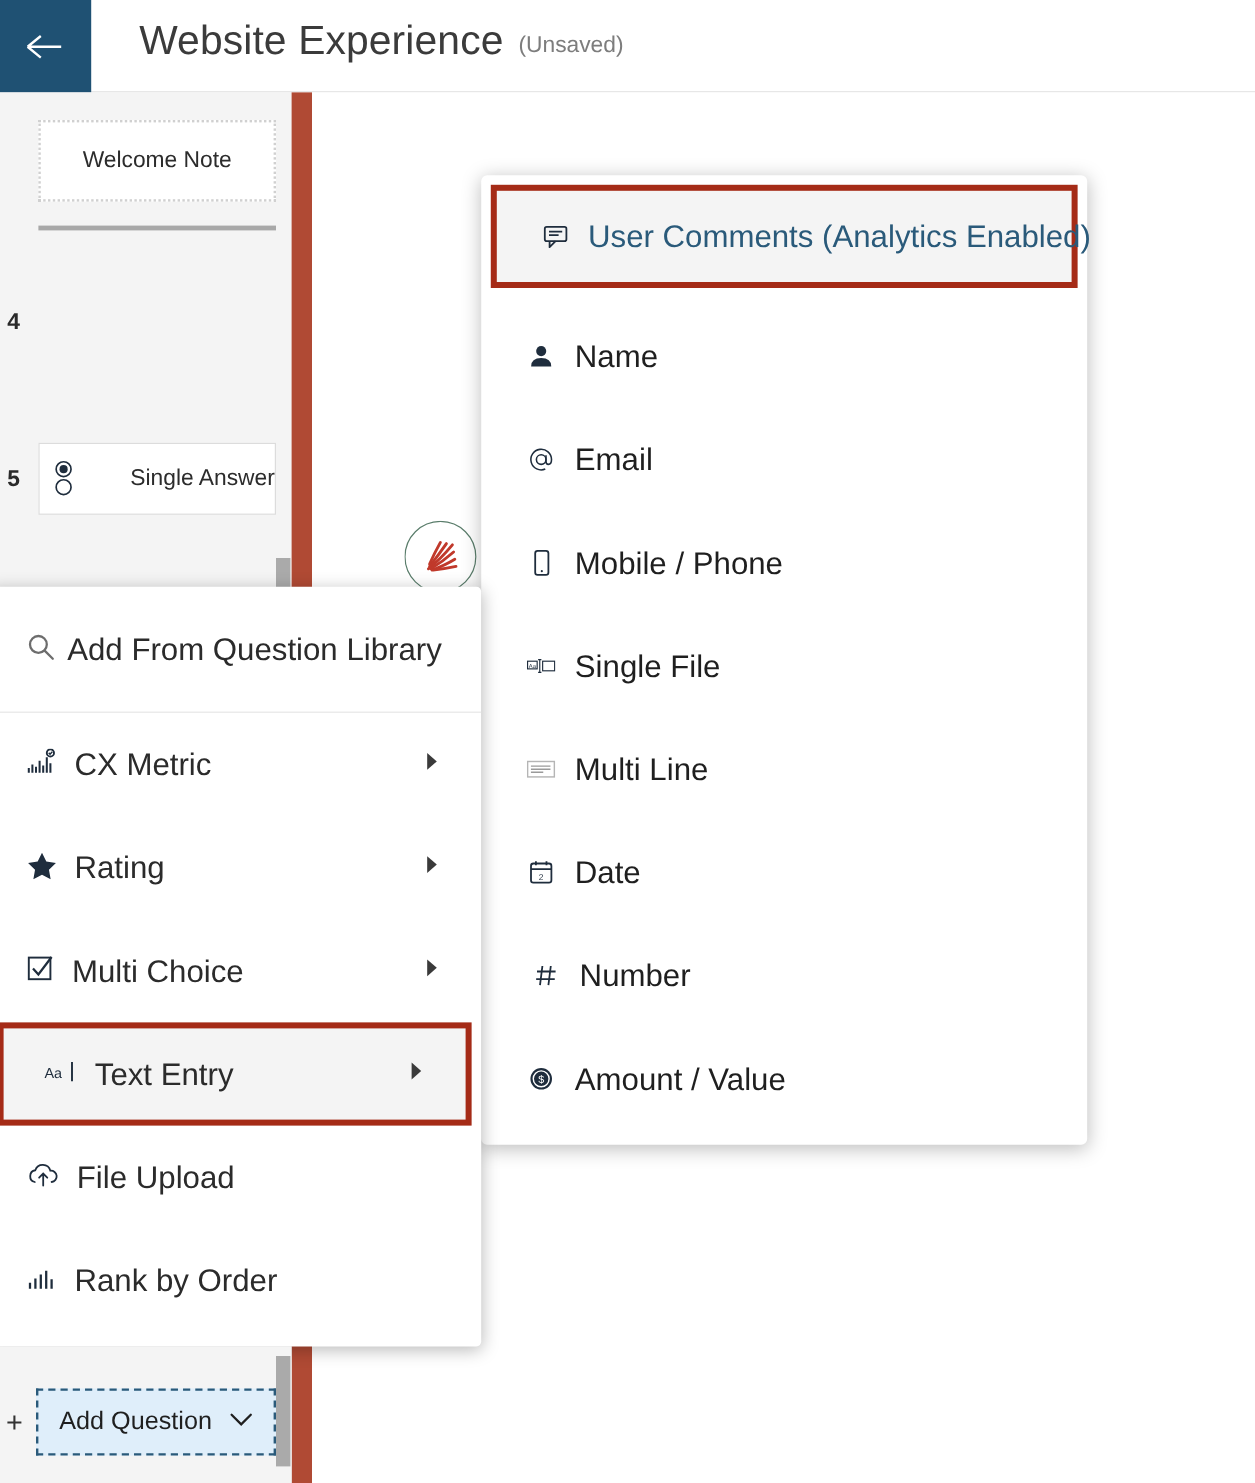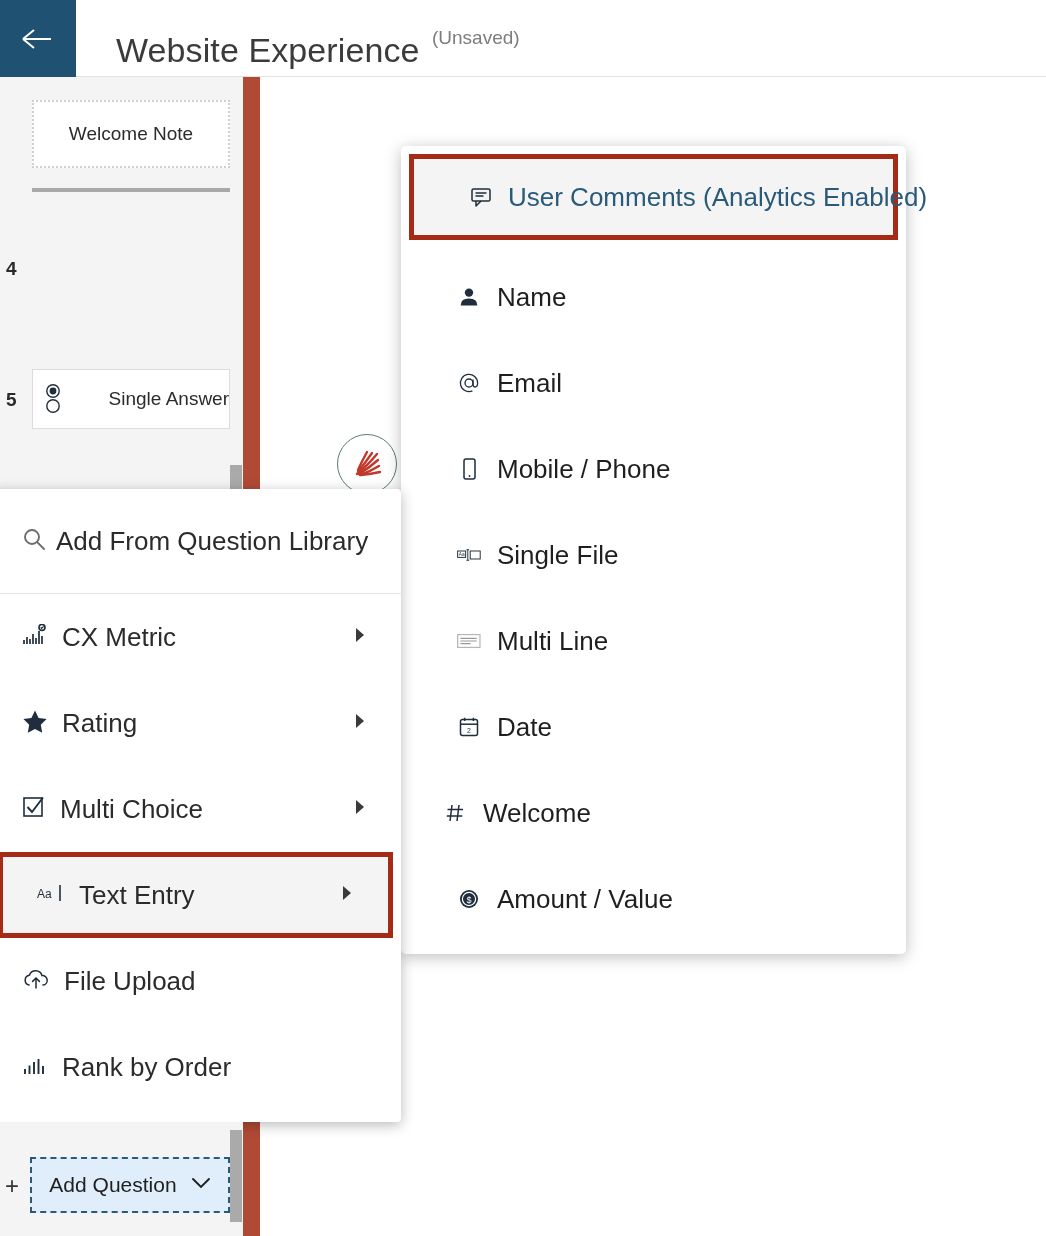--- a/index.html
+++ b/index.html
@@ -18,21 +18,21 @@
   }
   .back-btn {
     position: absolute; left: 0; top: 0; width: 76px; height: 77px;
     background: #1f5173; cursor: pointer;
     display: flex; align-items: center; justify-content: center;
   }
   .back-btn svg { display: block; }
   .page-title {
     position: absolute; left: 116px; top: 15px;
     font-size: 34px; font-weight: 400; color: #3b3b3b;
-    letter-spacing: .1px; white-space: nowrap; margin-top: 16px;
+    letter-spacing: .1px; white-space: nowrap;
   }
   .unsaved {
     position: absolute; left: 432px; top: 27px;
     font-size: 19px; color: #7d7d7d; white-space: nowrap;
   }
 
   
   .left-rail {
     position: absolute; left: 0; top: 77px; width: 243px; height: 1159px;
     background: #f4f4f4;
@@ -117,21 +117,21 @@
   .lib-item.selected .lib-item-label { color: #2b2b2b; }
 
   
   .sub-panel {
     position: absolute; left: 401px; top: 146px; width: 505px; height: 808px;
     background: #ffffff; border-radius: 5px;
     box-shadow: 0 3px 16px rgba(0,0,0,.26);
   }
   .sub-item {
     position: relative; height: 86px; display: flex; align-items: center;
-    padding-left: 56px; cursor: pointer;
+    padding-left: 38px; cursor: pointer;
   }
   .sub-item-label {
     font-size: 26px; color: #1f1f1f; white-space: nowrap; margin-left: 16px;
   }
   .sub-item.selected {
     background: #f4f4f4; border: 5px solid #a52b17;
   }
   .sub-item.selected .sub-item-label { color: #2a5a7a; }
   .sub-icon { display: flex; align-items: center; justify-content: center; width: 24px; }
 
@@ -284,21 +284,21 @@
       </span>
       <span class="sub-item-label">Date</span>
     </div>
 
     <div class="sub-item" style="padding-left:42px;">
       <span class="sub-icon">
         <svg width="20" height="20" viewBox="0 0 20 20">
           <path d="M7 2 L5 18 M14 2 L12 18 M2.5 6.6 H18 M1.8 13 H17.3" stroke="#1f2d3d" stroke-width="1.5" fill="none"></path>
         </svg>
       </span>
-      <span class="sub-item-label">Welcome</span>
+      <span class="sub-item-label">Number</span>
     </div>
 
     <div class="sub-item">
       <span class="sub-icon">
         <svg width="22" height="22" viewBox="0 0 22 22">
           <circle cx="11" cy="11" r="9" fill="#1f2d3d"></circle>
           <circle cx="11" cy="11" r="6.6" fill="none" stroke="#ffffff" stroke-width="1.2"></circle>
           <text x="11" y="14.6" font-size="9" text-anchor="middle" fill="#ffffff" font-family="Liberation Sans, sans-serif">$</text>
         </svg>
       </span>

